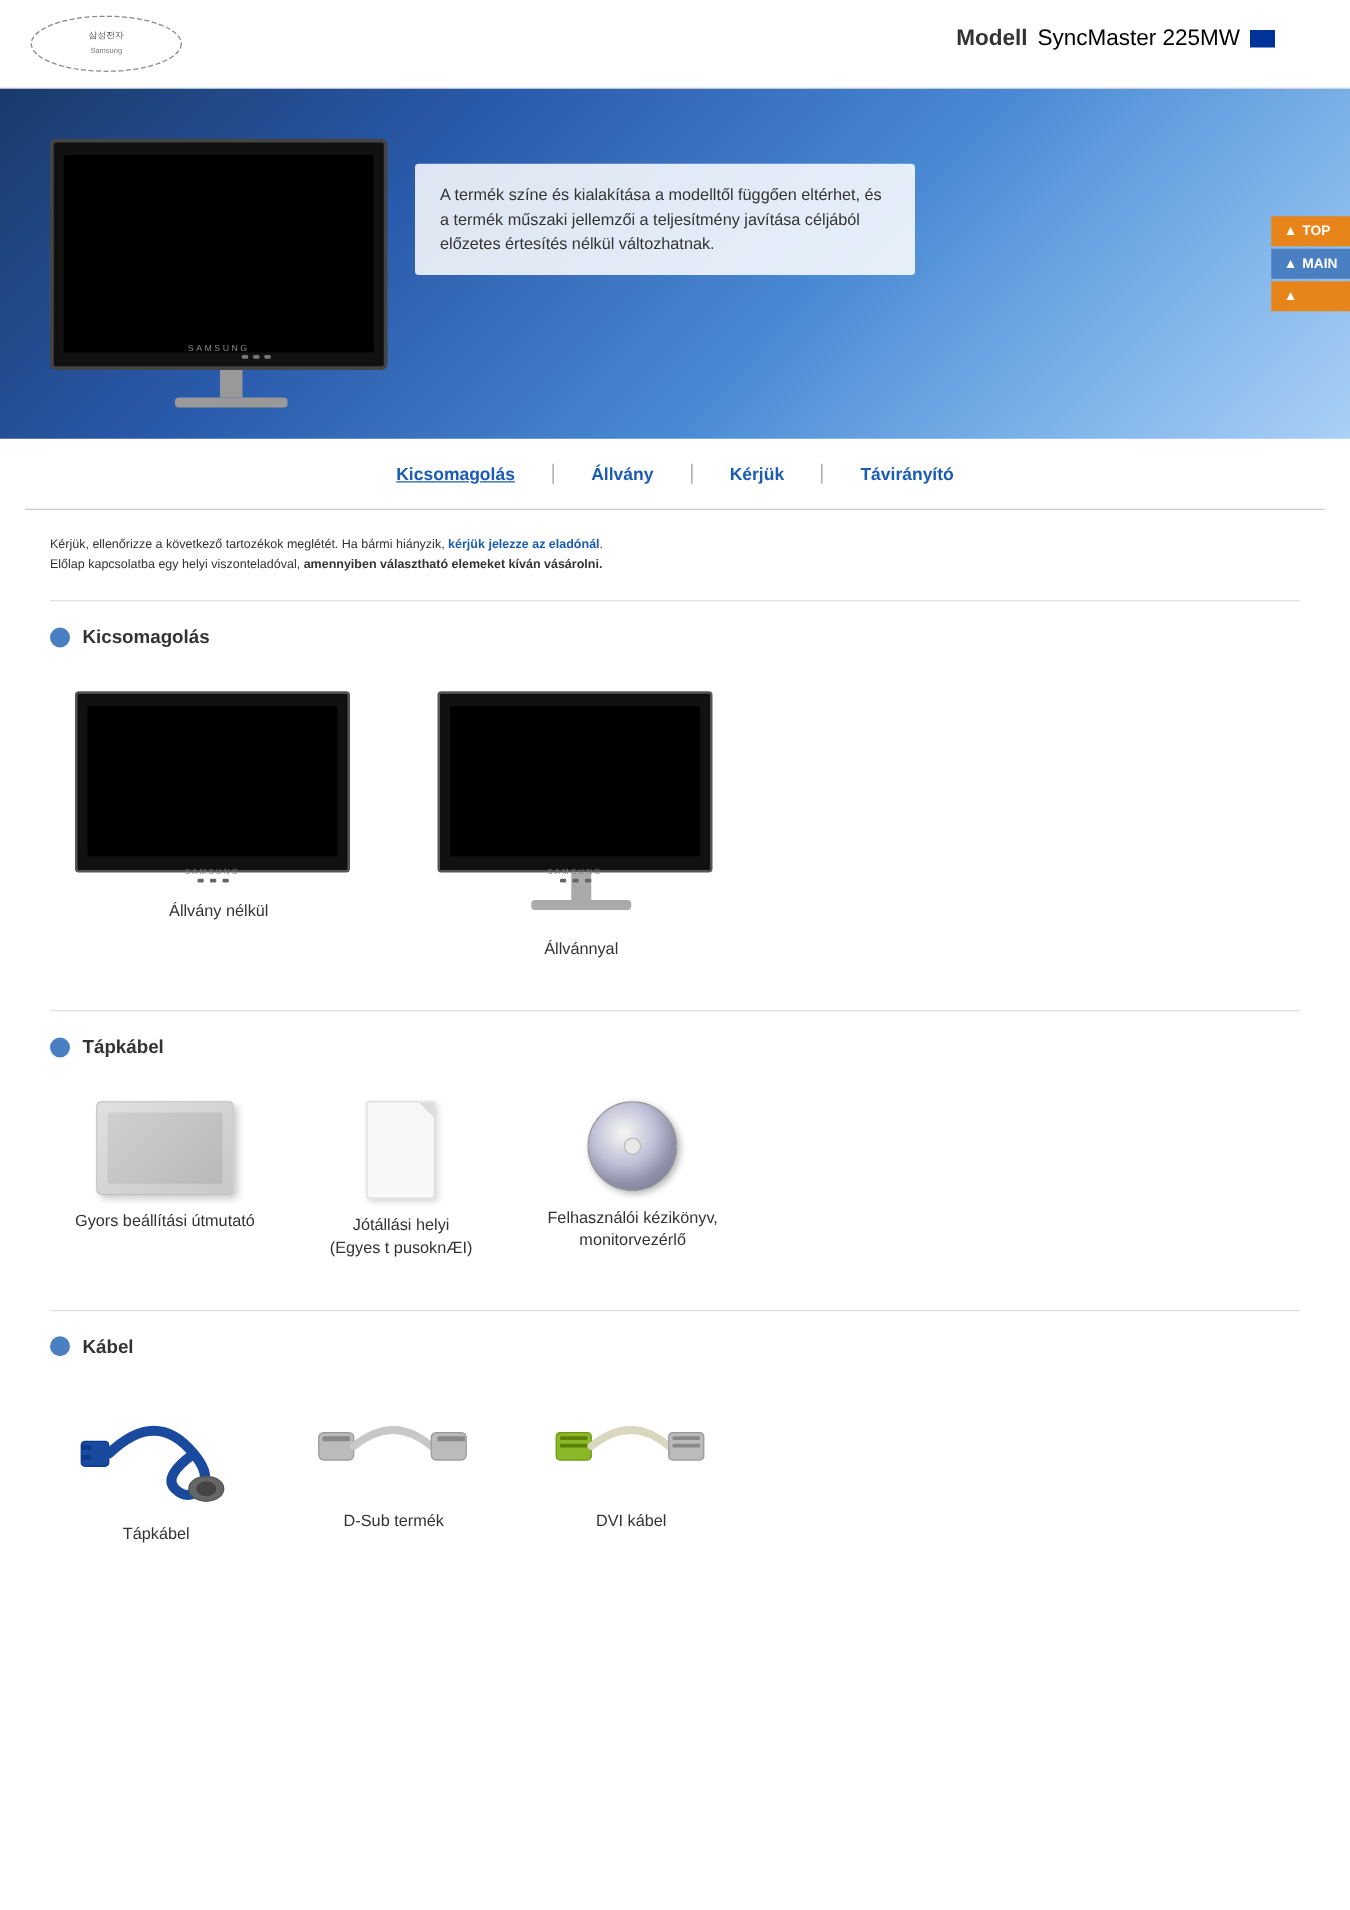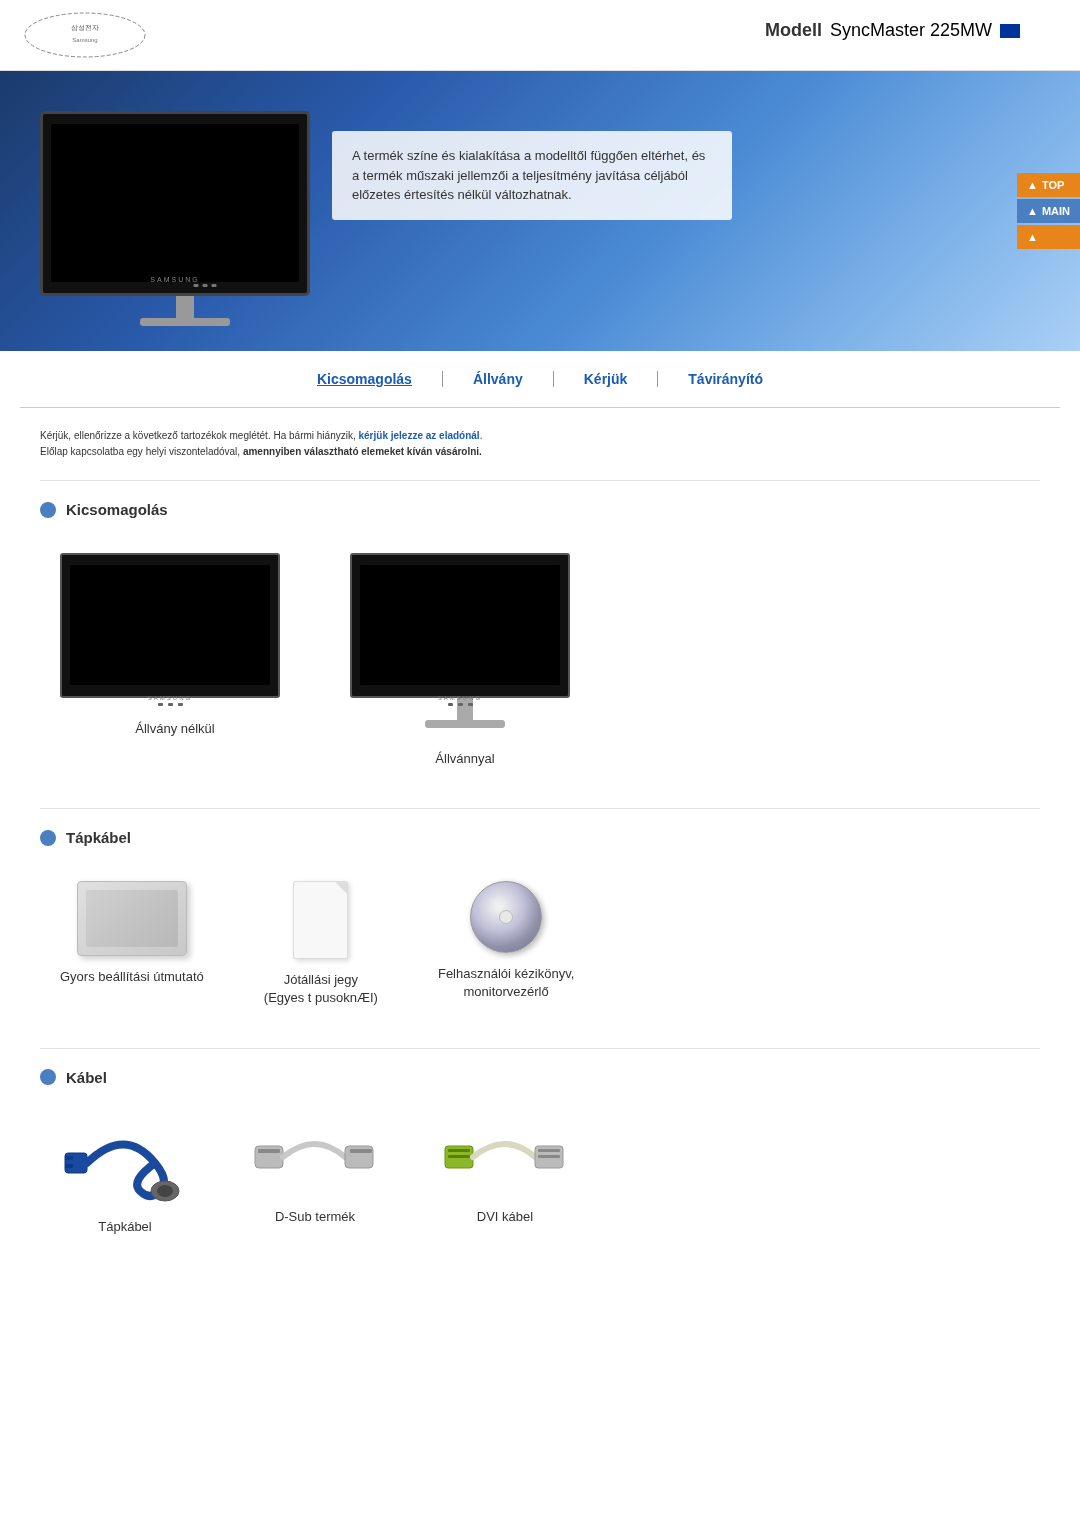--- a/index.html
+++ b/index.html
@@ -335,21 +335,21 @@
         </div>
         <div class="item-label">Gyors beállítási útmutató</div>
       </div>
 
       <div class="item-cell">
         <div class="item-image">
           <div style="width:55px;height:78px;background:#f8f8f8;border:1px solid #ddd;border-radius:2px;position:relative;box-shadow:2px 2px 5px rgba(0,0,0,0.15);">
             <div style="position:absolute;top:0;right:0;width:12px;height:12px;background:#ddd;clip-path:polygon(0 0,100% 100%,100% 0);"></div>
           </div>
         </div>
-        <div class="item-label" style="white-space:pre-line;">Jótállási jegy
+        <div class="item-label" style="white-space:pre-line;">Jótállási helyi
 (Egyes t pusoknÆI)</div>
       </div>
 
       <div class="item-cell">
         <div class="item-image">
           <div style="width:72px;height:72px;border-radius:50%;background:radial-gradient(circle at 40% 35%,#f0f0f0 5%,#c0c0d8 40%,#9090a8 65%,#707090 100%);border:1px solid #999;position:relative;box-shadow:2px 2px 6px rgba(0,0,0,0.3);">
             <div style="position:absolute;top:50%;left:50%;transform:translate(-50%,-50%);width:14px;height:14px;border-radius:50%;background:#e8e8e8;border:1px solid #bbb;"></div>
           </div>
         </div>
         <div class="item-label" style="white-space:pre-line;">Felhasználói kézikönyv,

